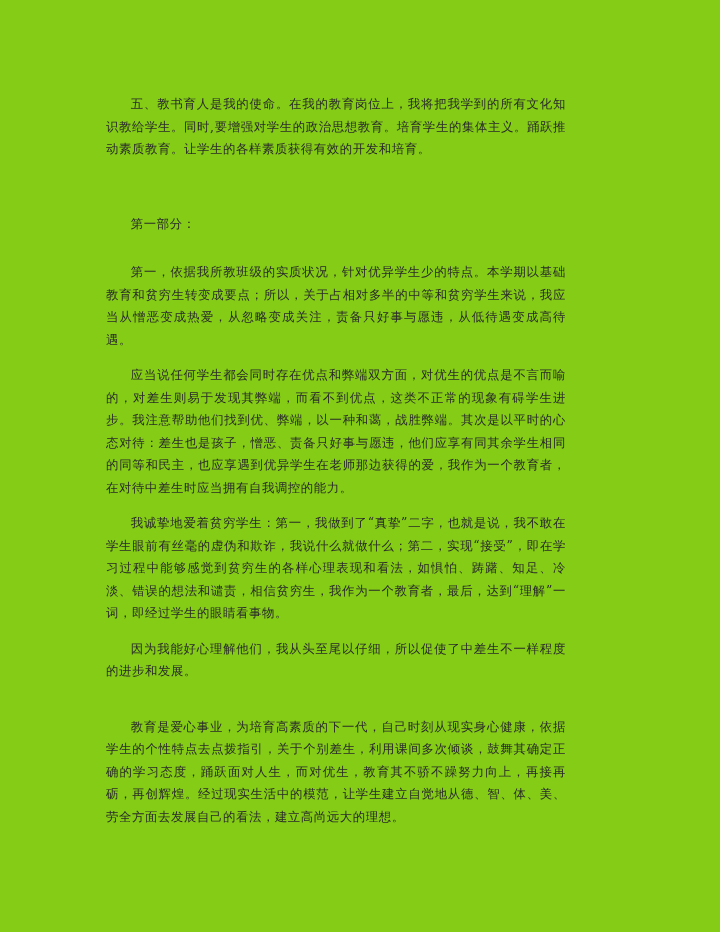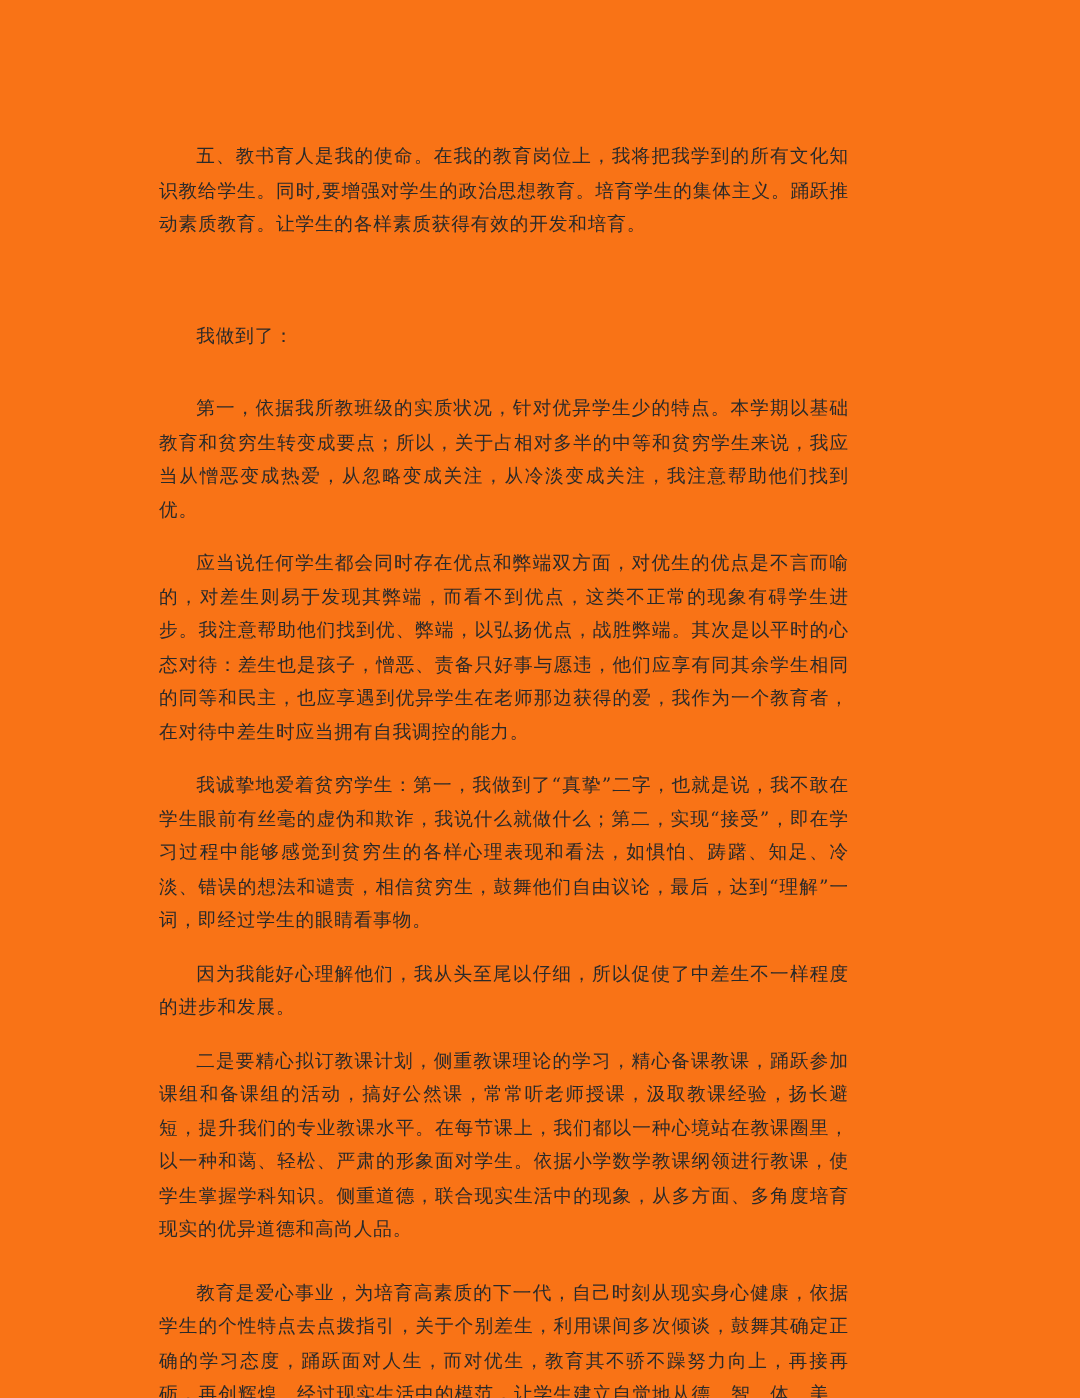--- a/index.html
+++ b/index.html
@@ -1,20 +1,20 @@
 <!DOCTYPE html>
 <html><head>
   <meta charset="utf-8">
   <style>
     html, body { margin: 0; padding: 0; background: #ffffff; }
     body { width: 720px; height: 932px; overflow: hidden; position: relative; }
     .page {
       position: absolute;
       left: 0; top: 0; width: 720px; height: 932px;
-      background: #f97316;
+      background: #84cc16;
     }
     .content {
       position: absolute;
       left: 106px;
       top: 93px;
       width: 460px;
       font-family: "DejaVu Serif", "Liberation Serif", serif;
       font-size: 12.4px;
       line-height: 22.5px;
       color: #2a2a2a;
@@ -29,29 +29,28 @@
     .gap-m { height: 20px; }
     .gap-l { height: 52px; }
   </style>
 </head>
 <body>
 
 <div class="page">
   <div class="content">
     <p class="para">五、教书育人是我的使命。在我的教育岗位上，我将把我学到的所有文化知识教给学生。同时,要增强对学生的政治思想教育。培育学生的集体主义。踊跃推动素质教育。让学生的各样素质获得有效的开发和培育。</p>
     <div class="gap-l"></div>
-    <p class="para">我做到了：</p>
+    <p class="para">第一部分：</p>
     <div class="gap-s"></div>
     <div class="gap-s"></div>
-    <p class="para">第一，依据我所教班级的实质状况，针对优异学生少的特点。本学期以基础教育和贫穷生转变成要点；所以，关于占相对多半的中等和贫穷学生来说，我应当从憎恶变成热爱，从忽略变成关注，从冷淡变成关注，我注意帮助他们找到优。</p>
+    <p class="para">第一，依据我所教班级的实质状况，针对优异学生少的特点。本学期以基础教育和贫穷生转变成要点；所以，关于占相对多半的中等和贫穷学生来说，我应当从憎恶变成热爱，从忽略变成关注，责备只好事与愿违，从低待遇变成高待遇。</p>
     <div class="gap-s"></div>
-    <p class="para">应当说任何学生都会同时存在优点和弊端双方面，对优生的优点是不言而喻的，对差生则易于发现其弊端，而看不到优点，这类不正常的现象有碍学生进步。我注意帮助他们找到优、弊端，以弘扬优点，战胜弊端。其次是以平时的心态对待：差生也是孩子，憎恶、责备只好事与愿违，他们应享有同其余学生相同的同等和民主，也应享遇到优异学生在老师那边获得的爱，我作为一个教育者，在对待中差生时应当拥有自我调控的能力。</p>
+    <p class="para">应当说任何学生都会同时存在优点和弊端双方面，对优生的优点是不言而喻的，对差生则易于发现其弊端，而看不到优点，这类不正常的现象有碍学生进步。我注意帮助他们找到优、弊端，以一种和蔼，战胜弊端。其次是以平时的心态对待：差生也是孩子，憎恶、责备只好事与愿违，他们应享有同其余学生相同的同等和民主，也应享遇到优异学生在老师那边获得的爱，我作为一个教育者，在对待中差生时应当拥有自我调控的能力。</p>
     <div class="gap-s"></div>
-    <p class="para">我诚挚地爱着贫穷学生：第一，我做到了“真挚”二字，也就是说，我不敢在学生眼前有丝毫的虚伪和欺诈，我说什么就做什么；第二，实现“接受”，即在学习过程中能够感觉到贫穷生的各样心理表现和看法，如惧怕、踌躇、知足、冷淡、错误的想法和谴责，相信贫穷生，鼓舞他们自由议论，最后，达到“理解”一词，即经过学生的眼睛看事物。</p>
+    <p class="para">我诚挚地爱着贫穷学生：第一，我做到了“真挚”二字，也就是说，我不敢在学生眼前有丝毫的虚伪和欺诈，我说什么就做什么；第二，实现“接受”，即在学习过程中能够感觉到贫穷生的各样心理表现和看法，如惧怕、踌躇、知足、冷淡、错误的想法和谴责，相信贫穷生，我作为一个教育者，最后，达到“理解”一词，即经过学生的眼睛看事物。</p>
     <div class="gap-s"></div>
     <p class="para">因为我能好心理解他们，我从头至尾以仔细，所以促使了中差生不一样程度的进步和发展。</p>
     <div class="gap-s"></div>
-    <p class="para">二是要精心拟订教课计划，侧重教课理论的学习，精心备课教课，踊跃参加课组和备课组的活动，搞好公然课，常常听老师授课，汲取教课经验，扬长避短，提升我们的专业教课水平。在每节课上，我们都以一种心境站在教课圈里，以一种和蔼、轻松、严肃的形象面对学生。依据小学数学教课纲领进行教课，使学生掌握学科知识。侧重道德，联合现实生活中的现象，从多方面、多角度培育现实的优异道德和高尚人品。</p>
     <div class="gap-m"></div>
     <p class="para">教育是爱心事业，为培育高素质的下一代，自己时刻从现实身心健康，依据学生的个性特点去点拨指引，关于个别差生，利用课间多次倾谈，鼓舞其确定正确的学习态度，踊跃面对人生，而对优生，教育其不骄不躁努力向上，再接再砺，再创辉煌。经过现实生活中的模范，让学生建立自觉地从德、智、体、美、劳全方面去发展自己的看法，建立高尚远大的理想。</p>
 
   </div>
 </div>
 
 </body></html>

